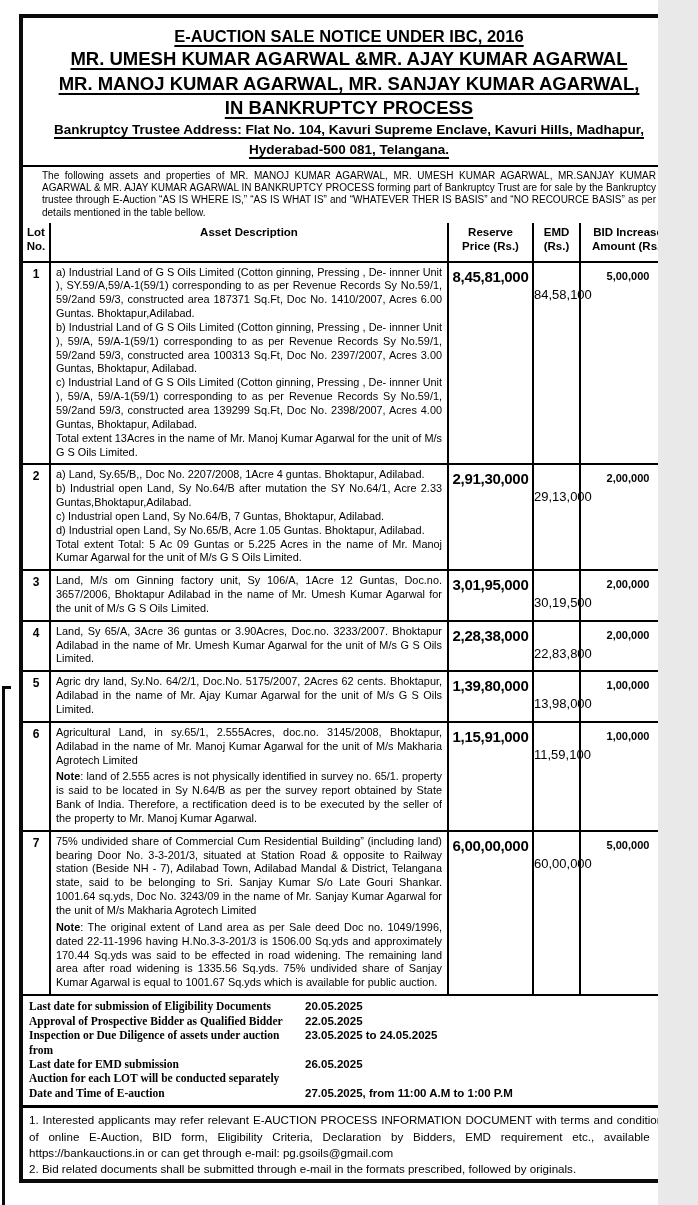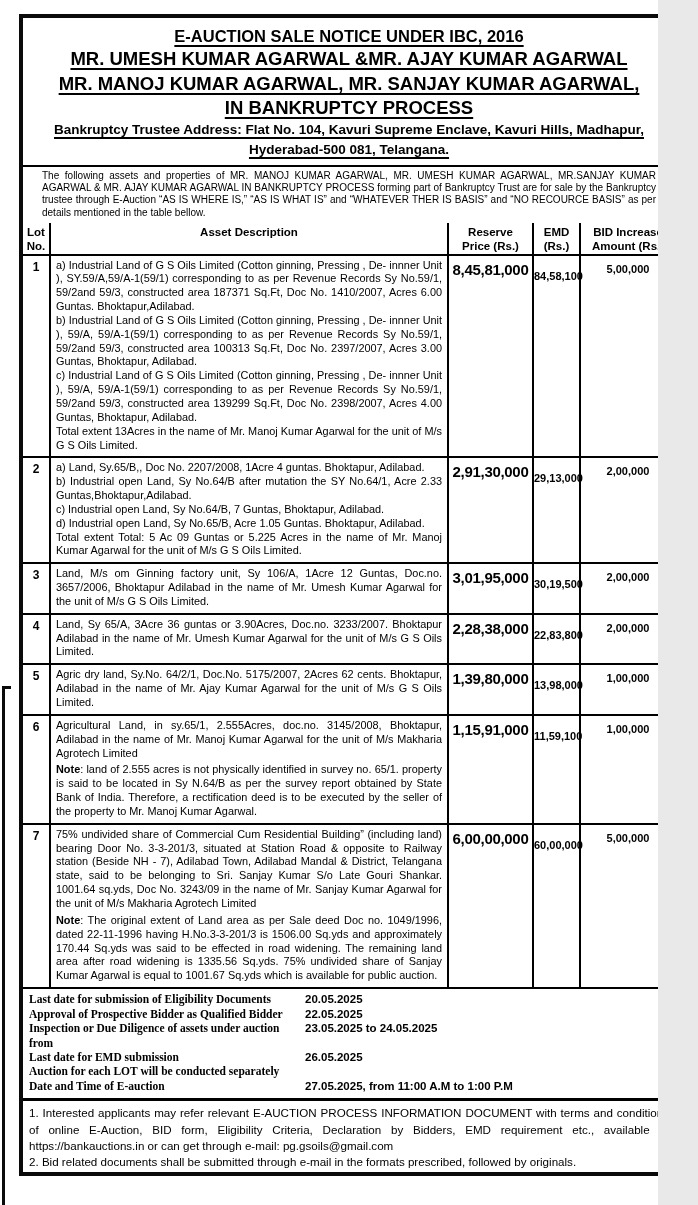--- a/index.html
+++ b/index.html
@@ -19,29 +19,29 @@
 
   
   .intro { font-size:10px; line-height:1.23; padding:3px 19px 4px; text-align:justify; }
 
   
   table.lots { width:100%; border-collapse:collapse; table-layout:fixed; }
   table.lots th, table.lots td { border:2px solid #000; vertical-align:top; }
   table.lots th:first-child, table.lots td:first-child { border-left:none; }
   table.lots th:last-child, table.lots td:last-child { border-right:none; }
   table.lots thead th { border-top:none; }
-  table.lots th { font-size:11.5px; font-weight:bold; white-space:pre-line; padding:2px 2px 0; line-height:1.25; }
+  table.lots th { font-size:11.5px; font-weight:bold; white-space:pre-line; padding:2px 2px 7px; line-height:1.25; }
   col.c-lot { width:27px; } col.c-desc { width:398px; } col.c-res { width:85px; } col.c-emd { width:47px; }
   td.lot { font-size:12px; font-weight:bold; text-align:center; padding-top:4px; }
   td.desc { padding:3px 5px 4px; }
   .desc-text { font-size:10.9px; line-height:1.27; white-space:pre-line; text-align:justify; }
   .note-text { font-size:10.9px; line-height:1.27; text-align:justify; margin-top:3px; }
   .note-text b { font-weight:bold; }
   td.reserve { font-size:15px; font-weight:bold; text-align:center; padding-top:5px; letter-spacing:-0.3px; }
-  td.emd { font-size:11px; font-weight:bold; text-align:center; padding-top:14px; }
+  td.emd { font-size:13px; font-weight:normal; text-align:center; padding-top:24px; }
   td.bid { font-size:11px; font-weight:bold; text-align:center; padding-top:7px; }
 
   
   .schedule { border-bottom:3px solid #000; padding:3px 6px 5px; }
   .sched-row { display:flex; font-size:11.5px; font-weight:bold; line-height:1.26; }
   .sched-label { width:276px; flex:0 0 auto;font-family:Liberation Serif, serif; }
   .sched-value { flex:1; }
 
   
   .terms { padding:4px 6px 2px; }

